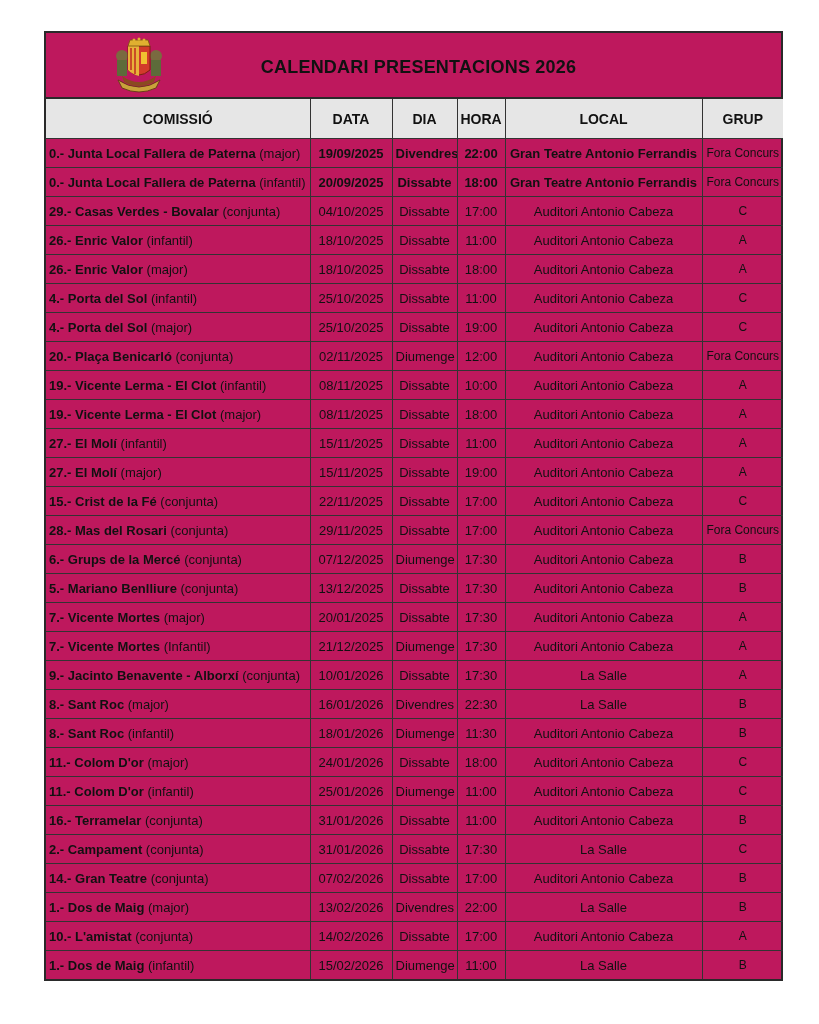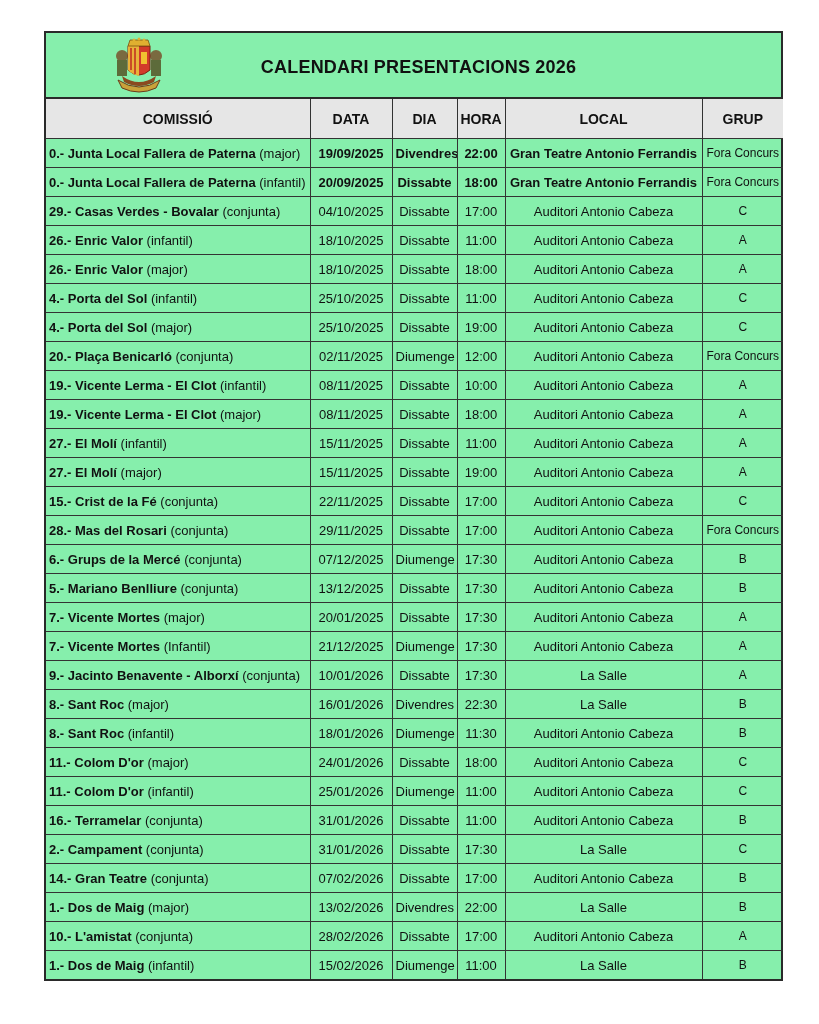--- a/index.html
+++ b/index.html
@@ -1,17 +1,17 @@
 <!DOCTYPE html>
 <html><head>
   <meta charset="utf-8">
   <style>
     html, body { margin: 0; padding: 0; background: #ffffff; }
     body { width: 819px; height: 1024px; position: relative; overflow: hidden; font-family: "Liberation Sans", sans-serif; color: #111; }
-    .page { position: absolute; left: 44px; top: 31px; width: 739px; border: 2px solid #2a2a2a; box-sizing: border-box; background: #86efac; }
+    .page { position: absolute; left: 44px; top: 31px; width: 739px; border: 2px solid #2a2a2a; box-sizing: border-box; background: #be185d; }
     .header { height: 64px; position: relative; border-bottom: 2px solid #2a2a2a; }
     .logo { position: absolute; left: 66px; top: 3px; width: 54px; height: 58px; }
     .title { position: absolute; left: 0; right: 0; top: 24px; text-align: center; font-size: 18px; font-weight: bold; letter-spacing: 0.2px; padding-left: 10px; }
     table { border-collapse: collapse; width: 100%; table-layout: fixed; }
     th, td { border: 1px solid #333; height: 28px; padding: 0 3px; font-size: 13px; white-space: nowrap; overflow: hidden; }
     th { background: #e6e6e6; font-weight: bold; font-size: 14px; height: 39px; text-align: center; }
     td.com { text-align: left; }
     td.c { text-align: center; }
     td.grp { text-align: center; font-size: 12px; }
     .b { font-weight: bold; }
@@ -304,21 +304,21 @@
     <td class="com"><span class="b">1.-</span> <span class="b">Dos de Maig</span> <span>(major)</span></td>
     <td class="c">13/02/2026</td>
     <td class="c">Divendres</td>
     <td class="c">22:00</td>
     <td class="c">La Salle</td>
     <td class="grp">B</td>
   </tr>
 
   <tr>
     <td class="com"><span class="b">10.-</span> <span class="b">L'amistat</span> <span>(conjunta)</span></td>
-    <td class="c">28/02/2026</td>
+    <td class="c">14/02/2026</td>
     <td class="c">Dissabte</td>
     <td class="c">17:00</td>
     <td class="c">Auditori Antonio Cabeza</td>
     <td class="grp">A</td>
   </tr>
 
   <tr>
     <td class="com"><span class="b">1.-</span> <span class="b">Dos de Maig</span> <span>(infantil)</span></td>
     <td class="c">15/02/2026</td>
     <td class="c">Diumenge</td>

